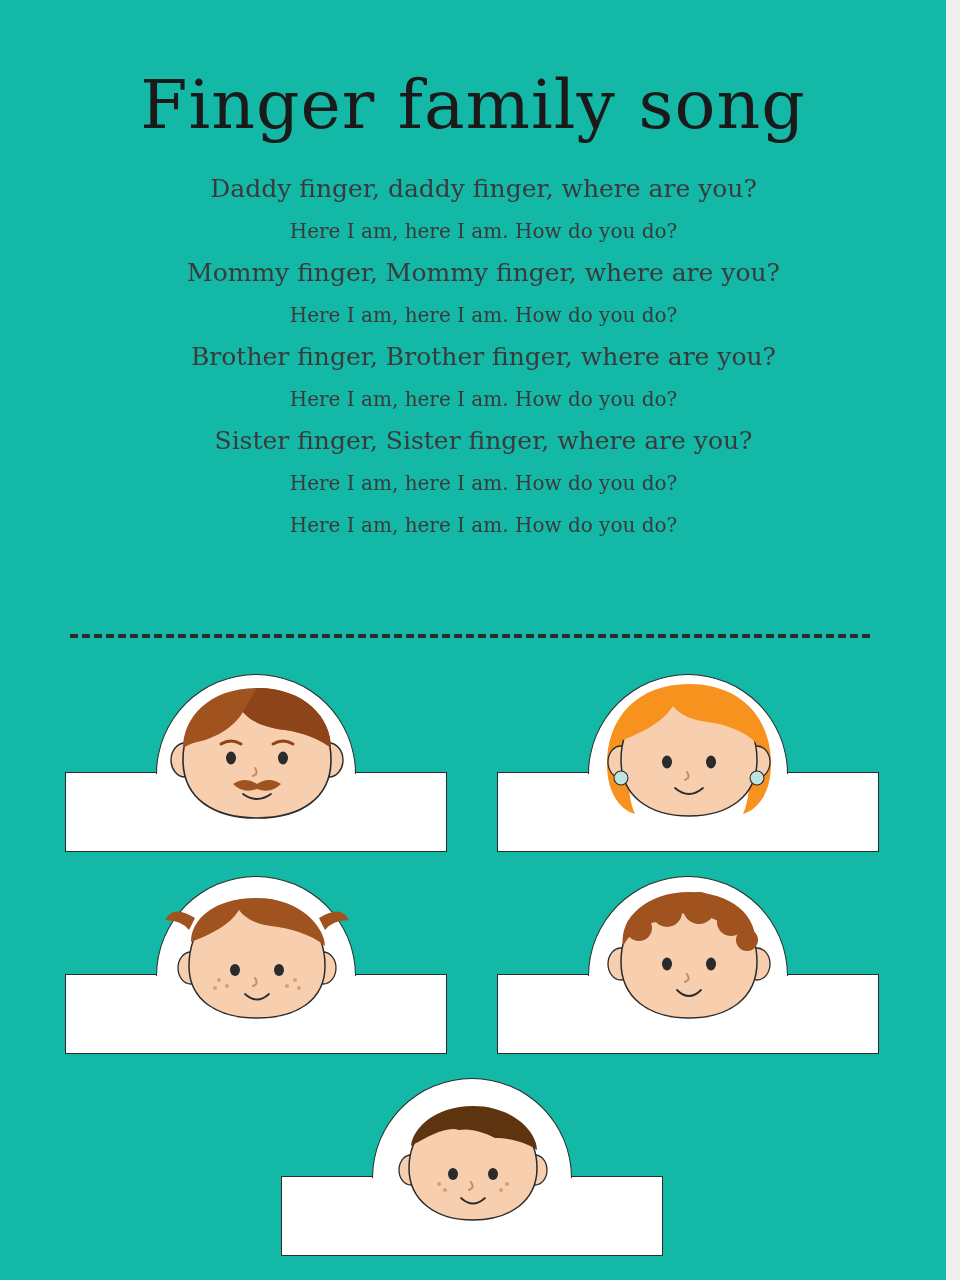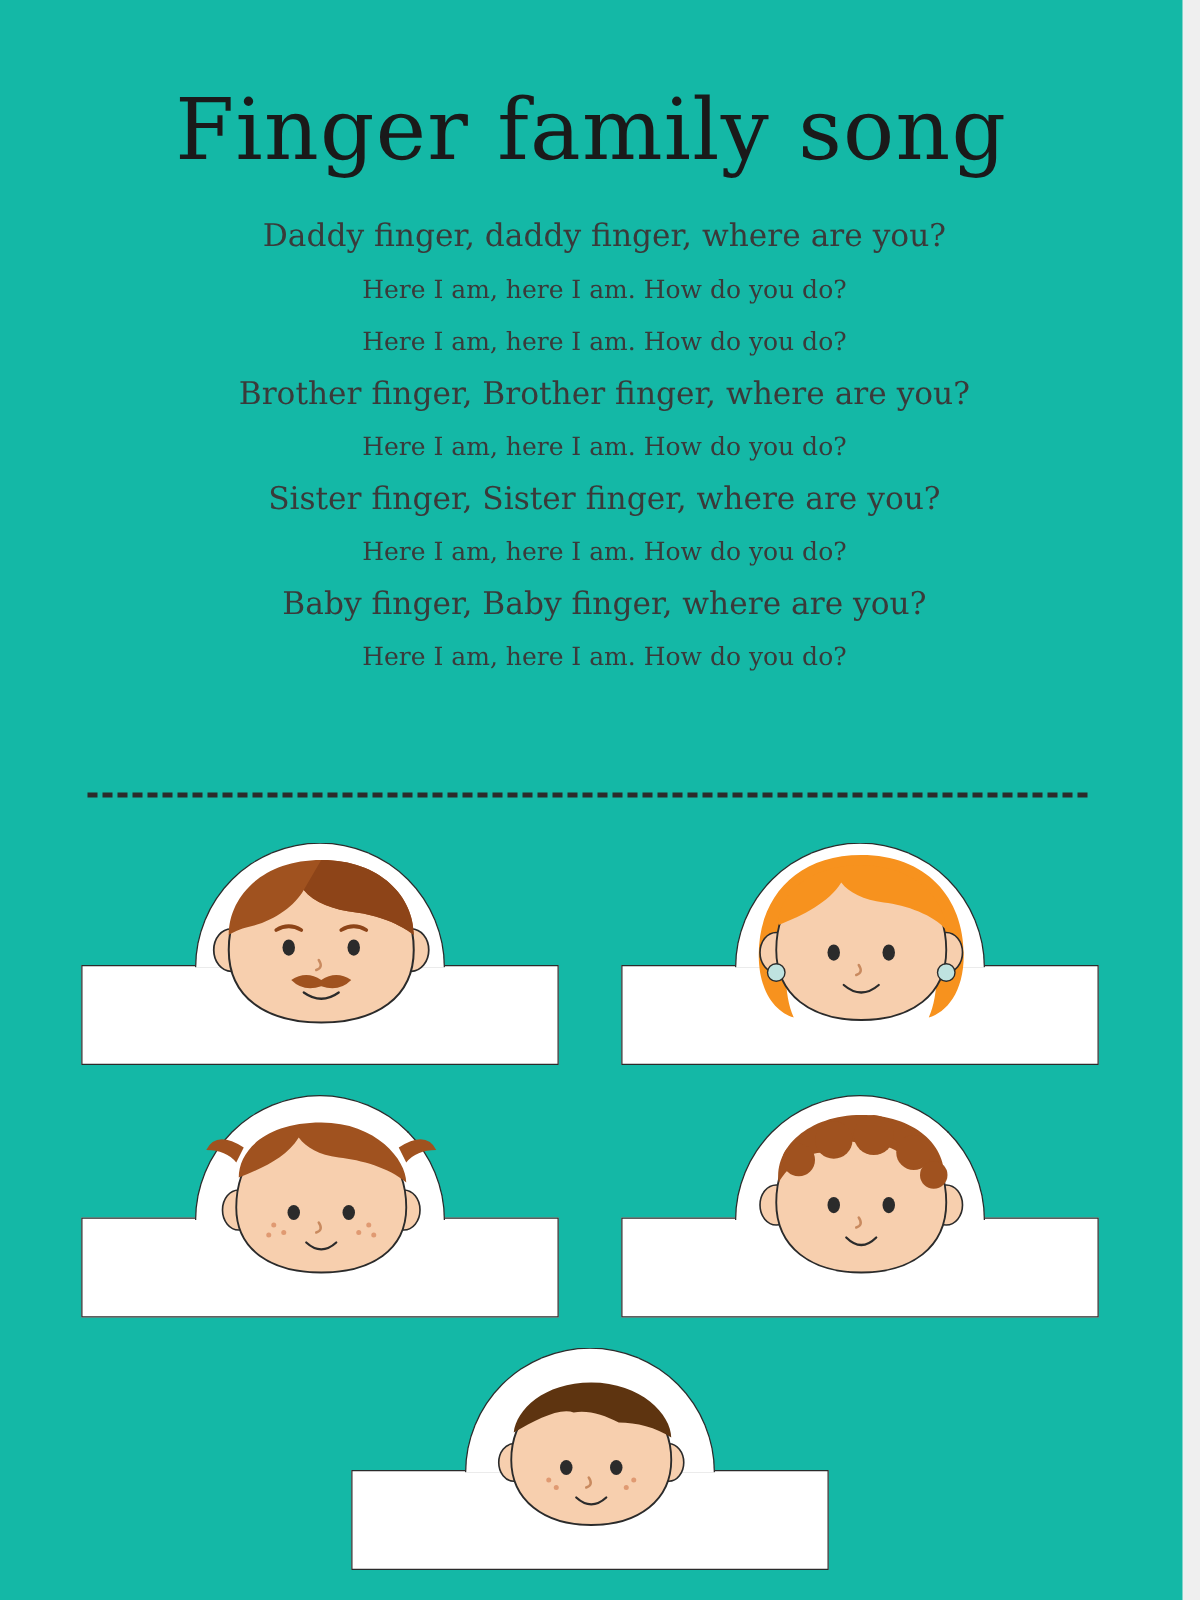--- a/index.html
+++ b/index.html
@@ -134,26 +134,26 @@
 
 <div class="page">
 
   <div class="edge-strip"></div>
 
   <h1 class="title">Finger family song</h1>
 
   <div class="lyrics">
     <div class="line">Daddy finger, daddy finger, where are you?</div>
     <div class="line answer">Here I am, here I am. How do you do?</div>
+    <div class="line">Mommy finger, Mommy finger, where are you?</div>
     <div class="line answer">Here I am, here I am. How do you do?</div>
     <div class="line">Brother finger, Brother finger, where are you?</div>
     <div class="line answer">Here I am, here I am. How do you do?</div>
     <div class="line">Sister finger, Sister finger, where are you?</div>
     <div class="line answer">Here I am, here I am. How do you do?</div>
-    <div class="line">Baby finger, Baby finger, where are you?</div>
     <div class="line answer">Here I am, here I am. How do you do?</div>
   </div>
 
   <div class="cut-line"></div>
 
   <div class="crowns">
 
     <div class="crown-row">
 
       <div class="crown">

